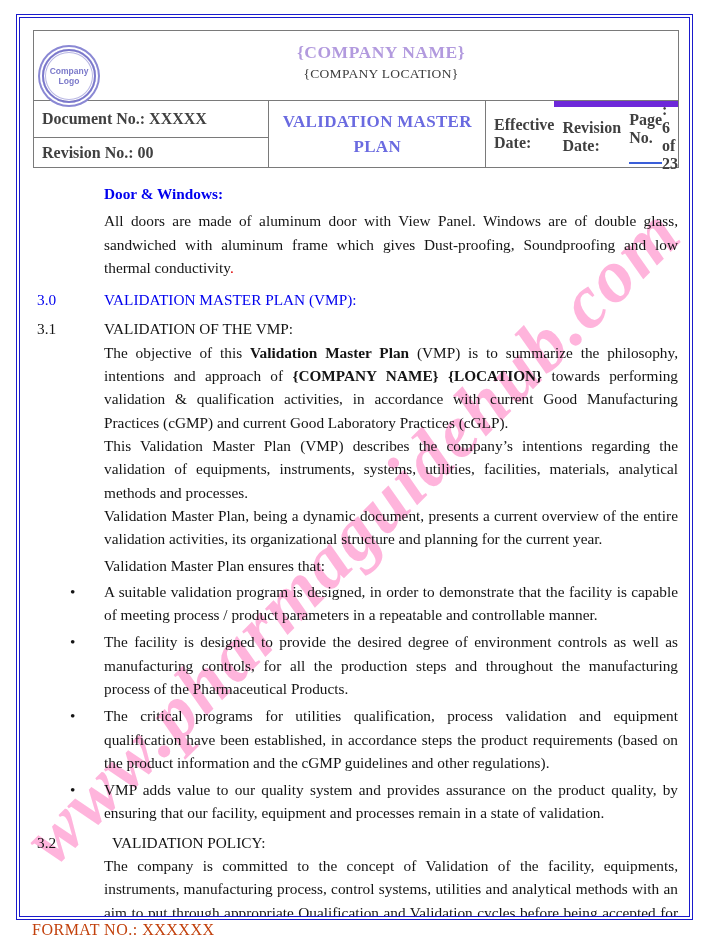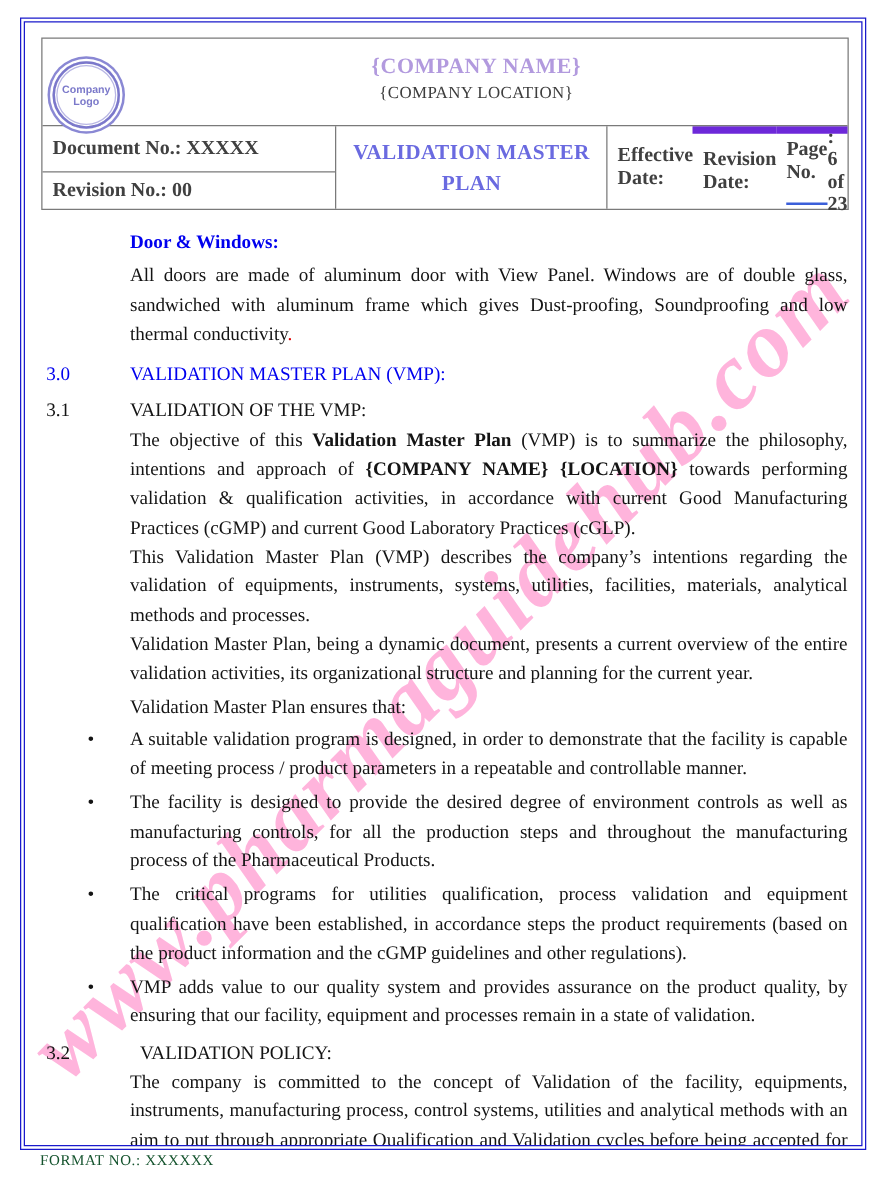--- a/index.html
+++ b/index.html
@@ -63,21 +63,21 @@
   .bold { font-weight:bold; }
   .red { color:#e00000; }
   .mt4 { margin-top:4px; }  .mt6 { margin-top:6px; }  .mt9 { margin-top:9px; }
   .indent-sm { margin-left:8px; }
   .bullets { list-style:none; margin:2px 0 0 71px; padding:0; }
   .bullets li { position:relative; text-align:justify; margin-bottom:4px; }
   .bullets li::before { content:"\2022"; position:absolute; left:-34px; top:0; }
   
   .footer {
     position:absolute; left:32px; top:921px; z-index:2;
-    font-size:12px; color:#14532d; letter-spacing:.5px;
+    font-size:16px; color:#c2410c; letter-spacing:.5px;
   }
 </style>
 </head>
 <body>
 
 <div class="page">
 
   <div class="watermark">www.pharmaguidehub.com</div>
 
   <div class="frame">

